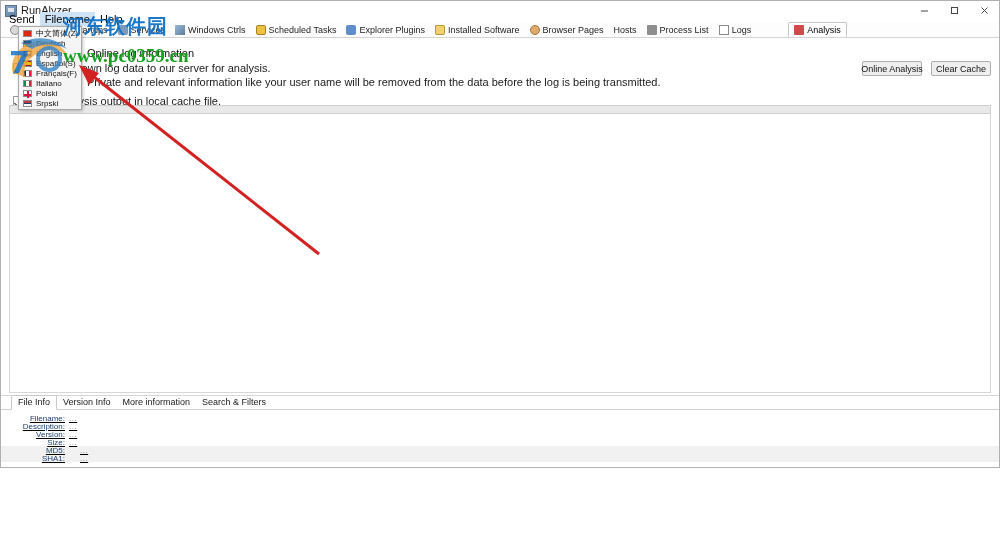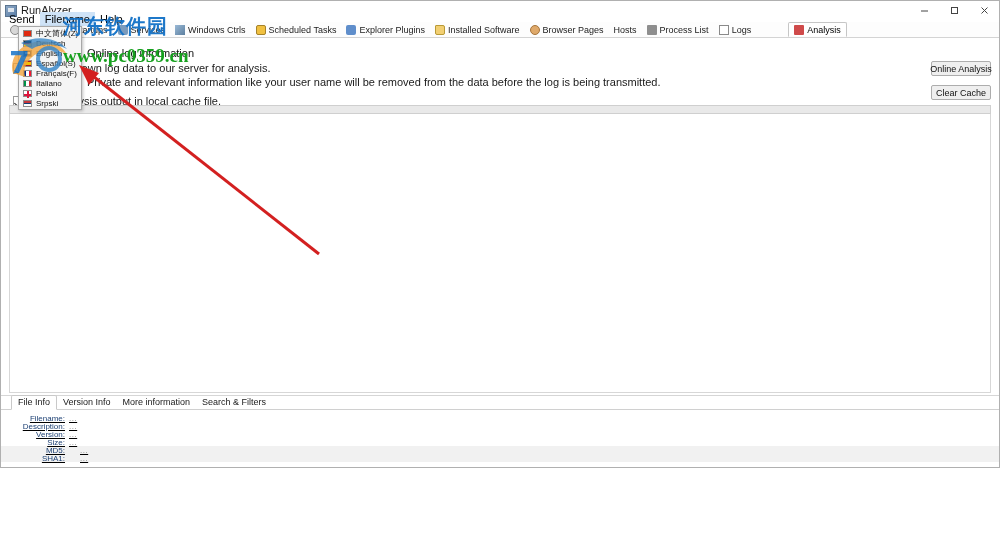--- a/index.html
+++ b/index.html
@@ -170,21 +170,21 @@
   }
   .opt-sub {
     font-size: 11px; color: #1a1a1a;
     line-height: 13px;
     margin-left: 76px;
     margin-top: 1px;
   }
 
   .side-buttons {
     position: absolute; right: 8px; top: 22px;
-    display: flex; flex-direction: column; gap: 9px;
+    display: flex; flex-direction: row; gap: 9px;
   }
   .btn {
     width: 60px; height: 15px;
     font-size: 9px; color: #111;
     background: #efefef;
     border: 1px solid #adadad;
     border-radius: 2px;
     display: flex; align-items: center; justify-content: center;
     font-family: "Liberation Sans", sans-serif;
     white-space: nowrap;

